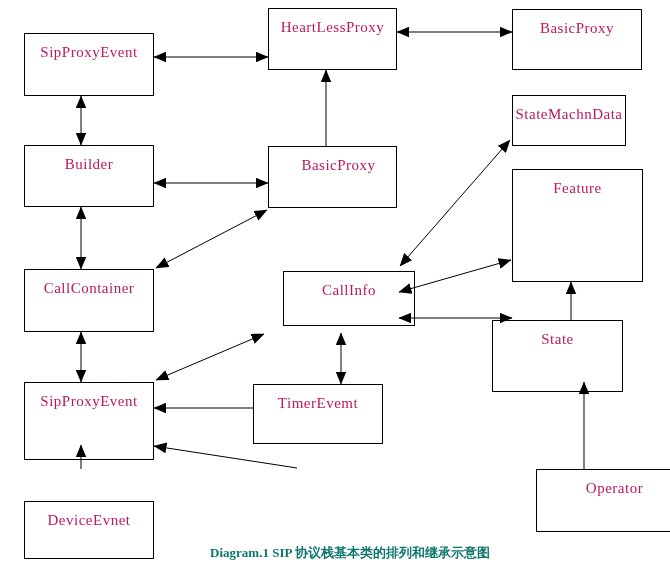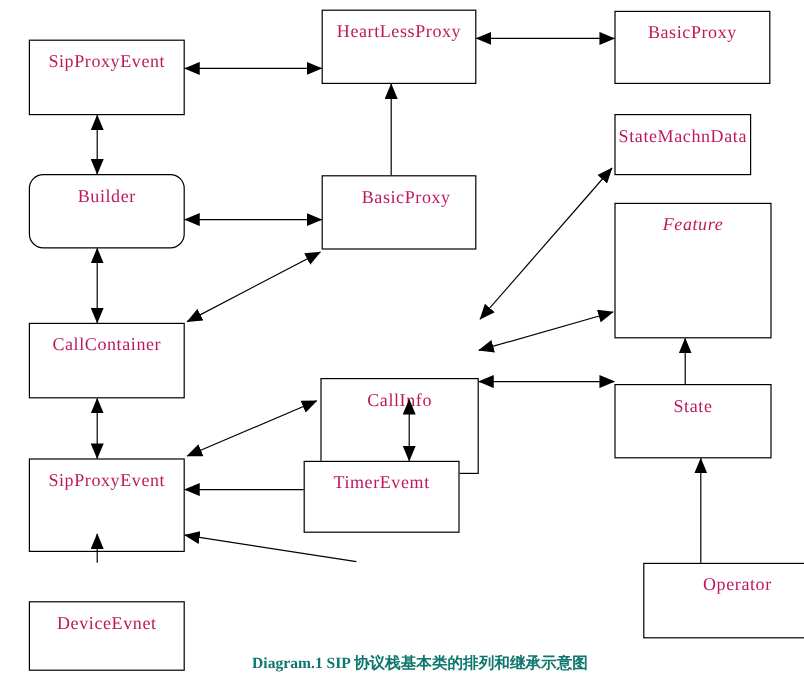--- a/index.html
+++ b/index.html
@@ -55,36 +55,36 @@
       </div>
       <div class="node" style="left: 268px; top: 8px; width: 129px; height: 62px; border-color: rgb(0, 0, 0); background: rgb(255, 255, 255);">
         <span class="label">HeartLessProxy</span>
       </div>
       <div class="node" style="left: 512px; top: 9px; width: 130px; height: 61px; border-color: rgb(0, 0, 0); background: rgb(255, 255, 255);">
         <span class="label">BasicProxy</span>
       </div>
       <div class="node" style="left: 512px; top: 95px; width: 114px; height: 51px; border-color: rgb(0, 0, 0); background: rgb(255, 255, 255);">
         <span class="label">StateMachnData</span>
       </div>
-      <div class="node" style="left: 24px; top: 145px; width: 130px; height: 62px; border-color: rgb(0, 0, 0); background: rgb(255, 255, 255); border-radius: 12px;">
+      <div class="node" style="left: 24px; top: 145px; width: 130px; height: 62px; border-color: rgb(0, 0, 0); background: rgb(255, 255, 255);">
         <span class="label">Builder</span>
       </div>
       <div class="node" style="left: 268px; top: 146px; width: 129px; height: 62px; border-color: rgb(0, 0, 0); background: rgb(255, 255, 255); padding-left: 12px;">
         <span class="label">BasicProxy</span>
       </div>
-      <div class="node" style="left: 512px; top: 169px; width: 131px; height: 113px; border-color: rgb(0, 0, 0); background: rgb(255, 255, 255); font-style: italic;">
+      <div class="node" style="left: 512px; top: 169px; width: 131px; height: 113px; border-color: rgb(0, 0, 0); background: rgb(255, 255, 255);">
         <span class="label">Feature</span>
       </div>
       <div class="node" style="left: 24px; top: 269px; width: 130px; height: 63px; border-color: rgb(0, 0, 0); background: rgb(255, 255, 255);">
         <span class="label">CallContainer</span>
       </div>
-      <div class="node" style="left: 267px; top: 271px; width: 132px; height: 80px; border-color: rgb(0, 0, 0); background: rgb(255, 255, 255); margin-top: 44px;">
+      <div class="node" style="left: 283px; top: 271px; width: 132px; height: 55px; border-color: rgb(0, 0, 0); background: rgb(255, 255, 255);">
         <span class="label">CallInfo</span>
       </div>
-      <div class="node" style="left: 512px; top: 320px; width: 131px; height: 62px; border-color: rgb(0, 0, 0); background: rgb(255, 255, 255); font-family: Liberation Serif, serif;">
+      <div class="node" style="left: 492px; top: 320px; width: 131px; height: 72px; border-color: rgb(0, 0, 0); background: rgb(255, 255, 255); font-family: Liberation Serif, serif;">
         <span class="label">State</span>
       </div>
       <div class="node" style="left: 24px; top: 382px; width: 130px; height: 78px; border-color: rgb(0, 0, 0); background: rgb(255, 255, 255);">
         <span class="label">SipProxyEvent</span>
       </div>
       <div class="node" style="left: 253px; top: 384px; width: 130px; height: 60px; border-color: rgb(0, 0, 0); background: rgb(255, 255, 255);">
         <span class="label">TimerEvemt</span>
       </div>
       <div class="node" style="left: 24px; top: 469px; width: 130px; height: 58px; border-color: rgb(0, 0, 0); background: rgb(255, 255, 255); margin-top: 32px;">
         <span class="label">DeviceEvnet</span>

